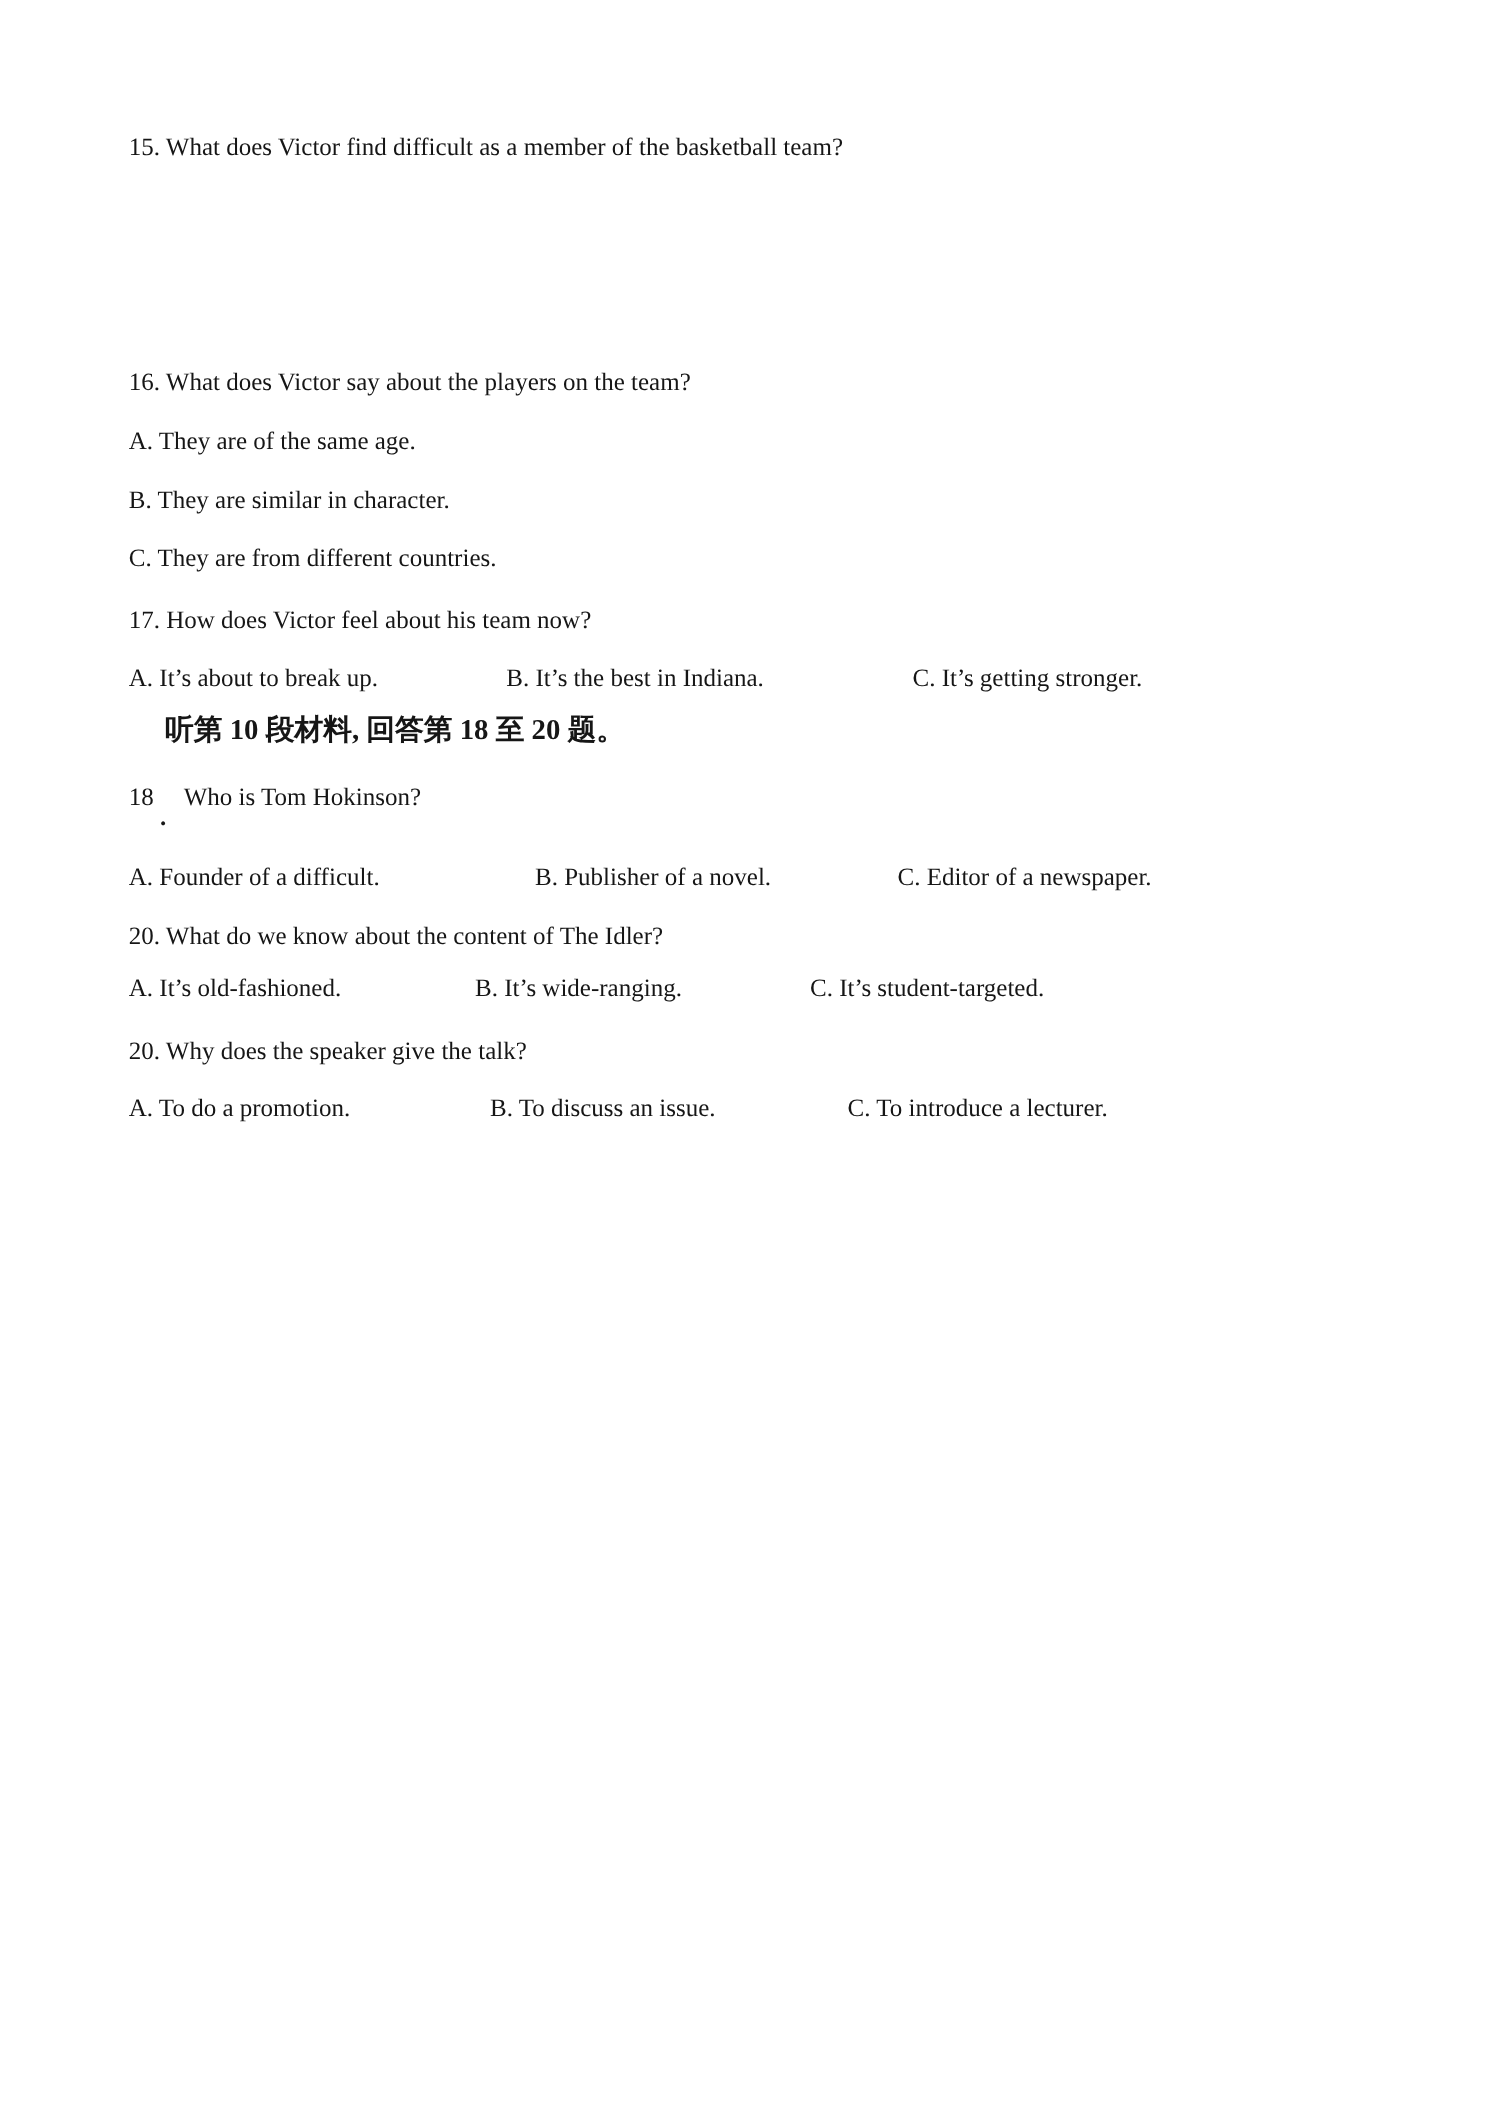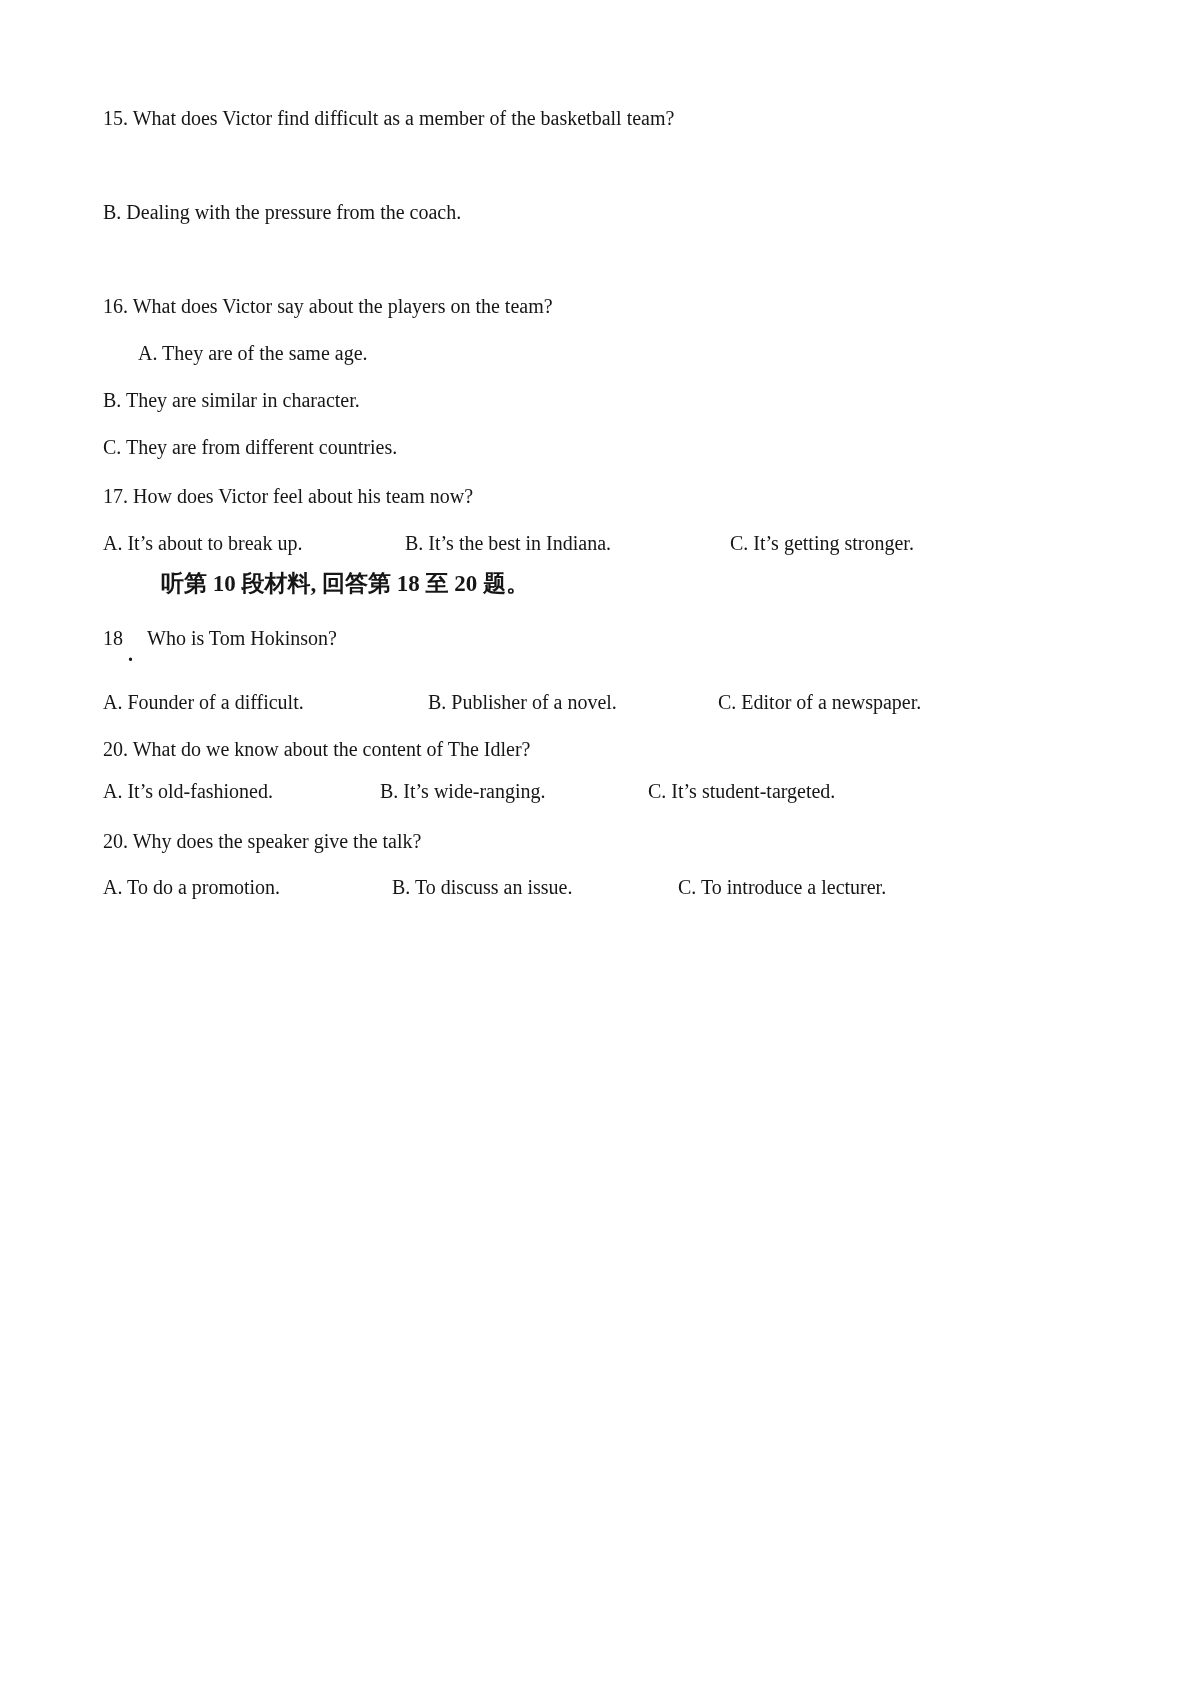--- a/index.html
+++ b/index.html
@@ -36,33 +36,32 @@
     line-height: 20px;
     font-weight: bold;
   }
 </style>
 </head>
 <body>
 
 <div class="page">
 
   <div class="line" style="left:103px; top:106px;">15. What does Victor find difficult as a member of the basketball team?</div>
-  <div class="line" style="left:103px; top:200px;">B. Dealing with the pressure from the coach.</div>
 
   <div class="line" style="left:103px; top:294px;">16. What does Victor say about the players on the team?</div>
-  <div class="line" style="left:103px; top:341px;margin-left:35px;">A. They are of the same age.</div>
+  <div class="line" style="left:103px; top:341px;">A. They are of the same age.</div>
   <div class="line" style="left:103px; top:388px;">B. They are similar in character.</div>
   <div class="line" style="left:103px; top:435px;">C. They are from different countries.</div>
 
   <div class="line" style="left:103px; top:484px;">17. How does Victor feel about his team now?</div>
   <div class="line" style="left:103px; top:531px;">A. It’s about to break up.</div>
   <div class="line" style="left:405px; top:531px;">B. It’s the best in Indiana.</div>
   <div class="line" style="left:714px; top:531px;margin-left:16px;">C. It’s getting stronger.</div>
 
-  <div class="cn-header" style="left:117px; top:570px;padding-left:44px;">听第 10 段材料, 回答第 18 至 20 题。</div>
+  <div class="cn-header" style="left:88px; top:570px;padding-left:44px;">听第 10 段材料, 回答第 18 至 20 题。</div>
 
   <div class="line" style="left:103px; top:626px;">18</div>
   <div class="line" style="left:147px; top:626px;">Who is Tom Hokinson?</div>
   <div class="num-dot" style="left:128px; top:644px;">.</div>
   <div class="line" style="left:103px; top:690px;">A. Founder of a difficult.</div>
   <div class="line" style="left:428px; top:690px;">B. Publisher of a novel.</div>
   <div class="line" style="left:718px; top:690px;">C. Editor of a newspaper.</div>
 
   <div class="line" style="left:103px; top:737px;">20. What do we know about the content of The Idler?</div>
   <div class="line" style="left:103px; top:779px;">A. It’s old-fashioned.</div>

